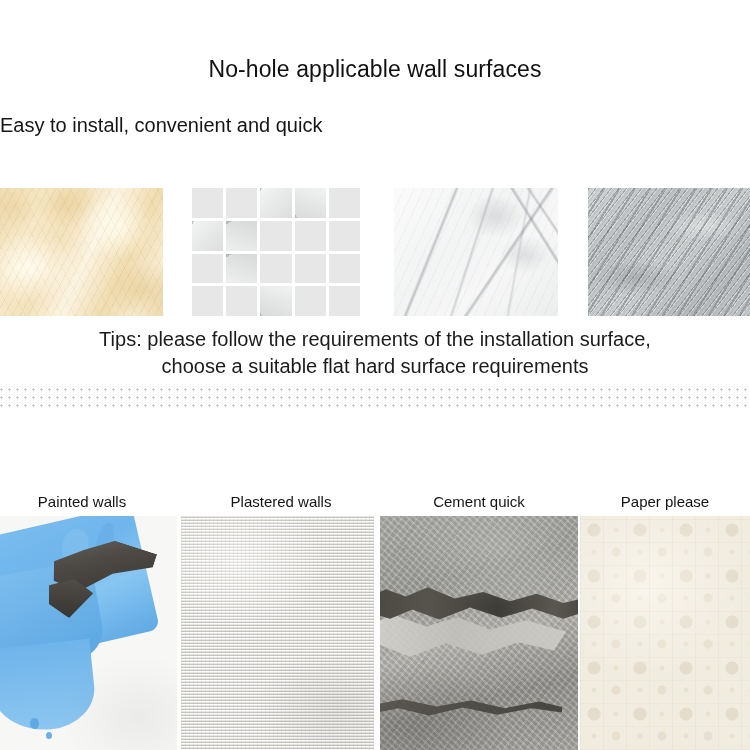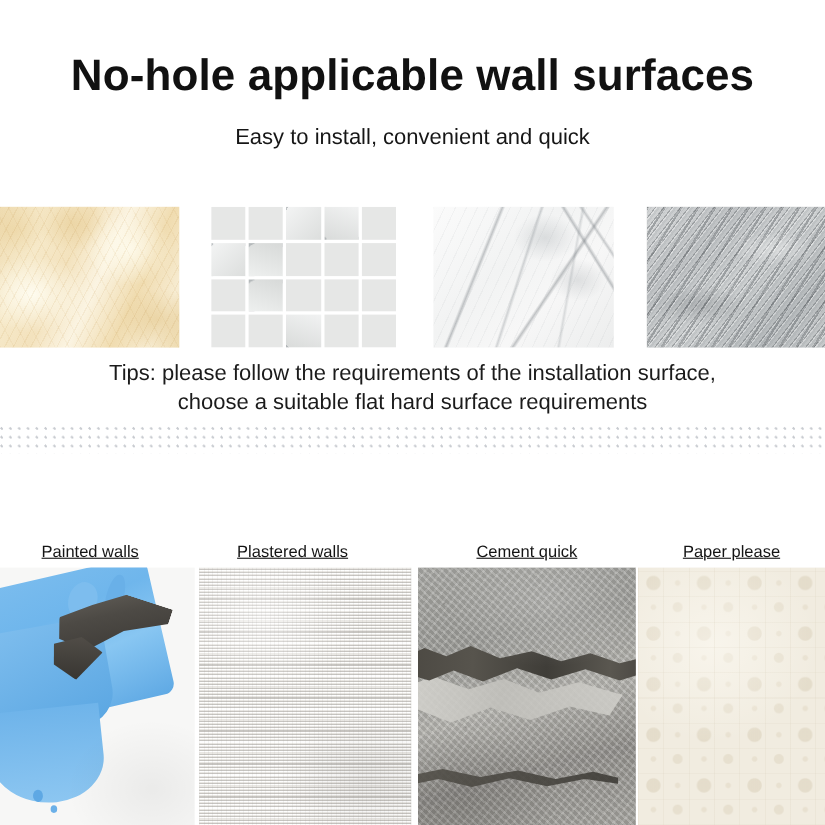--- a/index.html
+++ b/index.html
@@ -9,26 +9,26 @@
     font-family:"Liberation Sans", sans-serif;
     color:#1a1a1a;
     overflow:hidden;
     position:relative;
   }
   .page{position:relative;width:750px;height:750px;overflow:hidden;background:#fff;}
 
   
   .headline{
     position:absolute;left:0;top:50px;width:750px;
-    text-align:center;font-size:40px;line-height:38px;
-    font-weight:700;letter-spacing:.1px;color:#111;
+    text-align:center;font-size:23px;line-height:38px;
+    font-weight:400;letter-spacing:.1px;color:#111;
   }
   .subhead{
     position:absolute;left:0;top:113px;width:750px;
-    text-align:center;font-size:20px;line-height:24px;
+    font-size:20px;line-height:24px;
     font-weight:400;color:#161616;
   }
 
   
   .swatch-row{position:absolute;left:0;top:188px;width:750px;height:128px;}
   .swatch{position:absolute;top:0;height:128px;overflow:hidden;}
 
   
   .sw-beige{left:0;width:163px;
     background:
@@ -122,23 +122,23 @@
 
   
   .headline2{
     position:absolute;left:0;top:433px;width:750px;
     text-align:center;font-size:30px;line-height:36px;
     font-weight:400;color:#111;
   }
 
   
   .labels{position:absolute;left:0;top:492px;width:750px;height:22px;}
-  .lbl{position:absolute;top:0;text-align:center;font-size:15px;line-height:20px;color:#141414;text-decoration:underline;}
+  .lbl{position:absolute;top:0;text-align:center;font-size:15px;line-height:20px;color:#141414;}
   .lbl-1{left:0;width:164px;}
-  .lbl-2{left:169px;width:194px;}
+  .lbl-2{left:184px;width:194px;}
   .lbl-3{left:380px;width:198px;}
   .lbl-4{left:580px;width:170px;}
 
   
   .bottom-row{position:absolute;left:0;top:516px;width:750px;height:234px;}
   .bimg{position:absolute;top:0;height:234px;overflow:hidden;}
 
   
   .bi-paint{left:0;width:177px;background:#f7f7f6;}
   .paint-smear{

